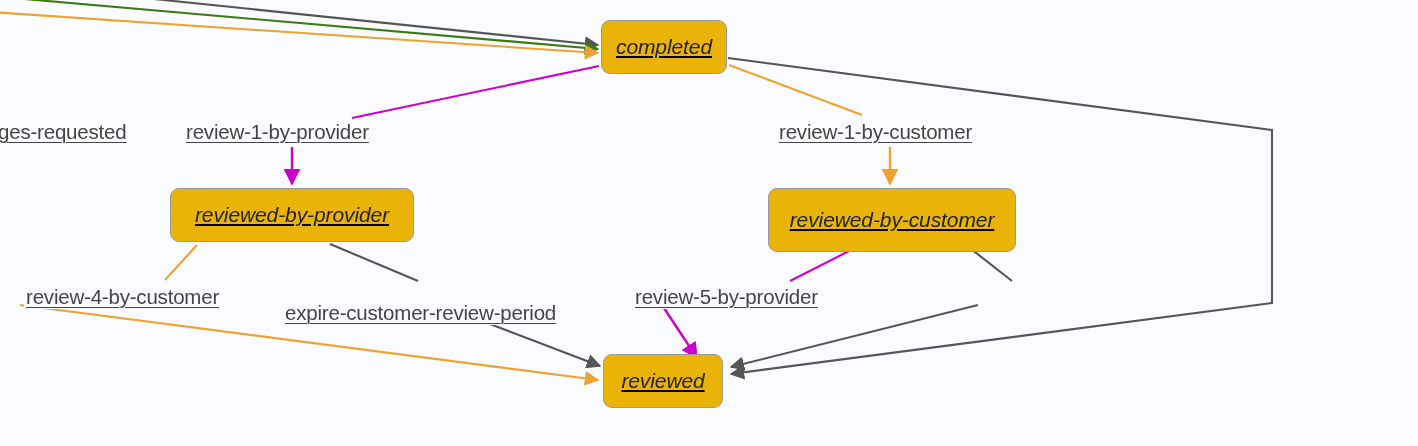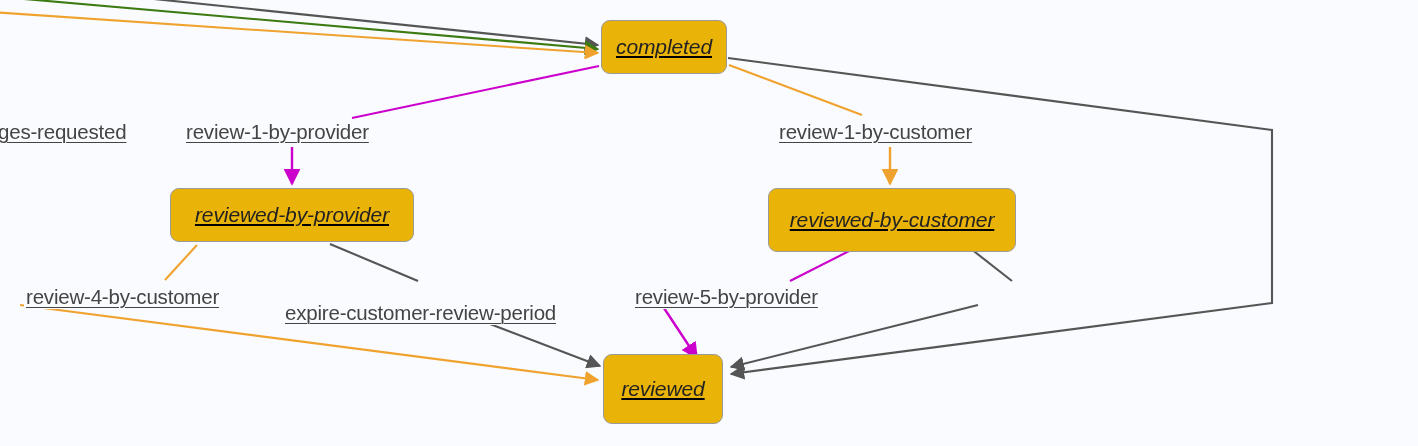--- a/index.html
+++ b/index.html
@@ -112,21 +112,21 @@
   </div>
 
   <div class="state-node" id="node-reviewed-by-provider" style="left:170px; top:188px; width:244px; height:54px;">
     <span class="state-label">reviewed-by-provider</span>
   </div>
 
   <div class="state-node" id="node-reviewed-by-customer" style="left:768px; top:188px; width:248px; height:64px;">
     <span class="state-label">reviewed-by-customer</span>
   </div>
 
-  <div class="state-node" id="node-reviewed" style="left:603px; top:354px; width:120px; height:70px;">
+  <div class="state-node" id="node-reviewed" style="left:603px; top:354px; width:120px; height:54px;">
     <span class="state-label">reviewed</span>
   </div>
 
   <div class="edge-label underlined" style="left:-4px; top:120px;">ges-requested</div>
 
   <div class="edge-label underlined" style="left:184px; top:120px;">review-1-by-provider</div>
 
   <div class="edge-label underlined" style="left:777px; top:120px;text-align:center;">review-1-by-customer</div>
 
 

